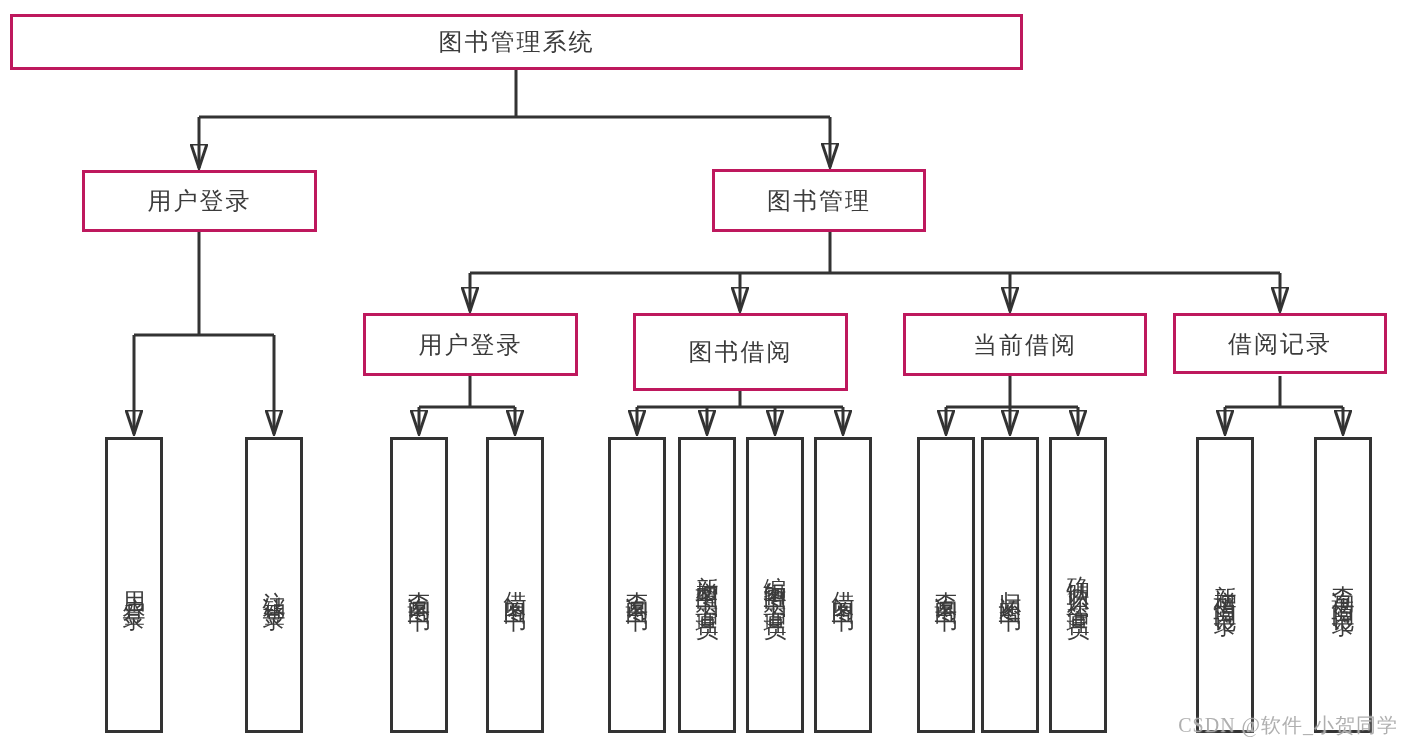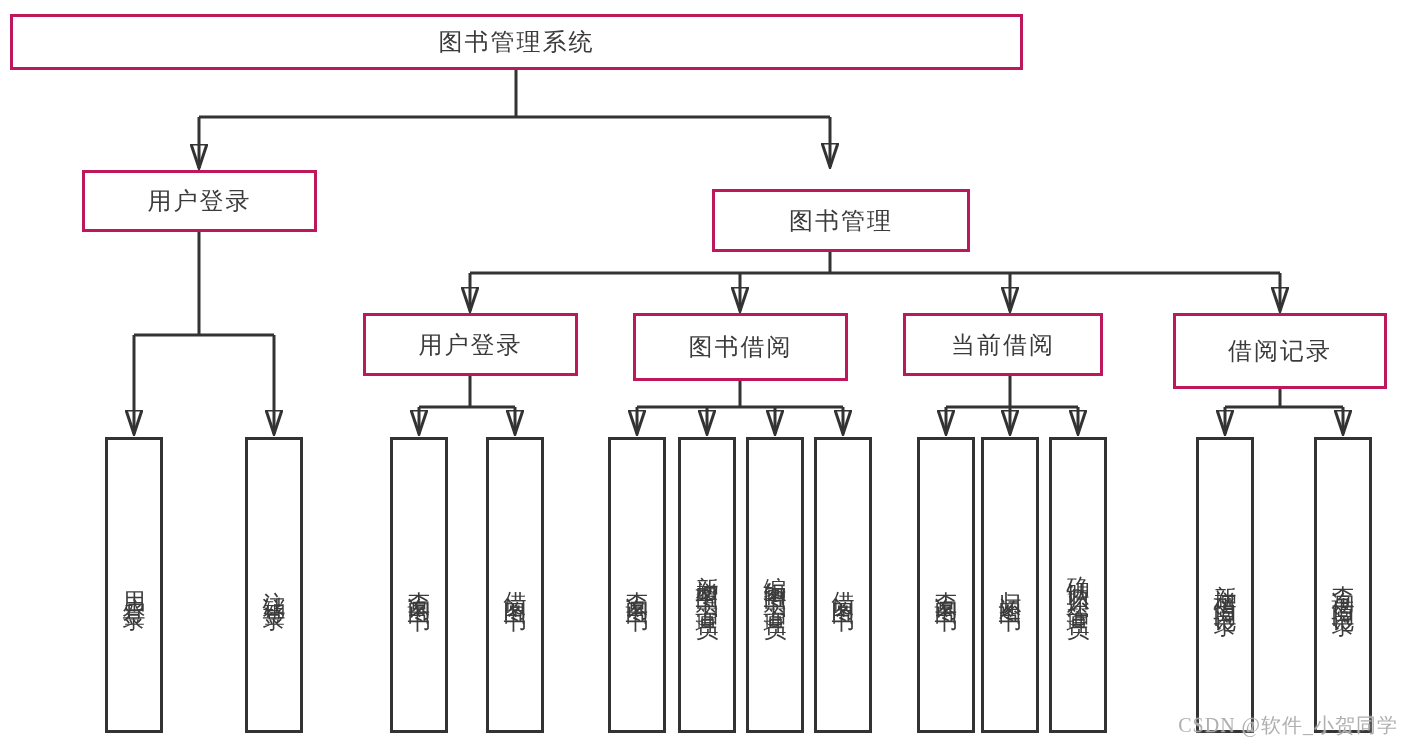--- a/index.html
+++ b/index.html
@@ -123,26 +123,26 @@
     <g>
       <path d="M1280,376 V407 M1225,407 H1343"></path>
       <line x1="1225" y1="407" x2="1225" y2="434" marker-end="url(#ah)"></line>
       <line x1="1343" y1="407" x2="1343" y2="434" marker-end="url(#ah)"></line>
     </g>
   </svg>
 
   <div class="hbox" style="left:10px; top:14px; width:1013px; height:56px;">图书管理系统</div>
 
   <div class="hbox" style="left:82px; top:170px; width:235px; height:62px;">用户登录</div>
-  <div class="hbox" style="left:712px; top:169px; width:258px; height:63px;margin-top:20px;">图书管理</div>
+  <div class="hbox" style="left:712px; top:169px; width:214px; height:63px;">图书管理</div>
 
   <div class="hbox" style="left:363px; top:313px; width:215px; height:63px;">用户登录</div>
-  <div class="hbox" style="left:633px; top:313px; width:215px; height:68px;">图书借阅</div>
-  <div class="hbox" style="left:903px; top:313px; width:200px; height:63px;font-family:Liberation Mono, monospace;">当前借阅</div>
-  <div class="hbox" style="left:1173px; top:313px; width:214px; height:76px;">借阅记录</div>
+  <div class="hbox" style="left:633px; top:313px; width:215px; height:78px;">图书借阅</div>
+  <div class="hbox" style="left:903px; top:313px; width:244px; height:63px;font-family:Liberation Mono, monospace;">当前借阅</div>
+  <div class="hbox" style="left:1173px; top:313px; width:214px; height:61px;">借阅记录</div>
 
   <div class="leaf" style="left:105px;">用户登录</div>
   <div class="leaf" style="left:245px;">注销登录</div>
 
   <div class="leaf" style="left:390px;">查询图书</div>
   <div class="leaf" style="left:486px;">借阅图书</div>
 
   <div class="leaf" style="left:608px;">查询图书</div>
   <div class="leaf" style="left:678px;">新增图书（管理员）</div>
   <div class="leaf" style="left:746px;">编辑图书（管理员）</div>

